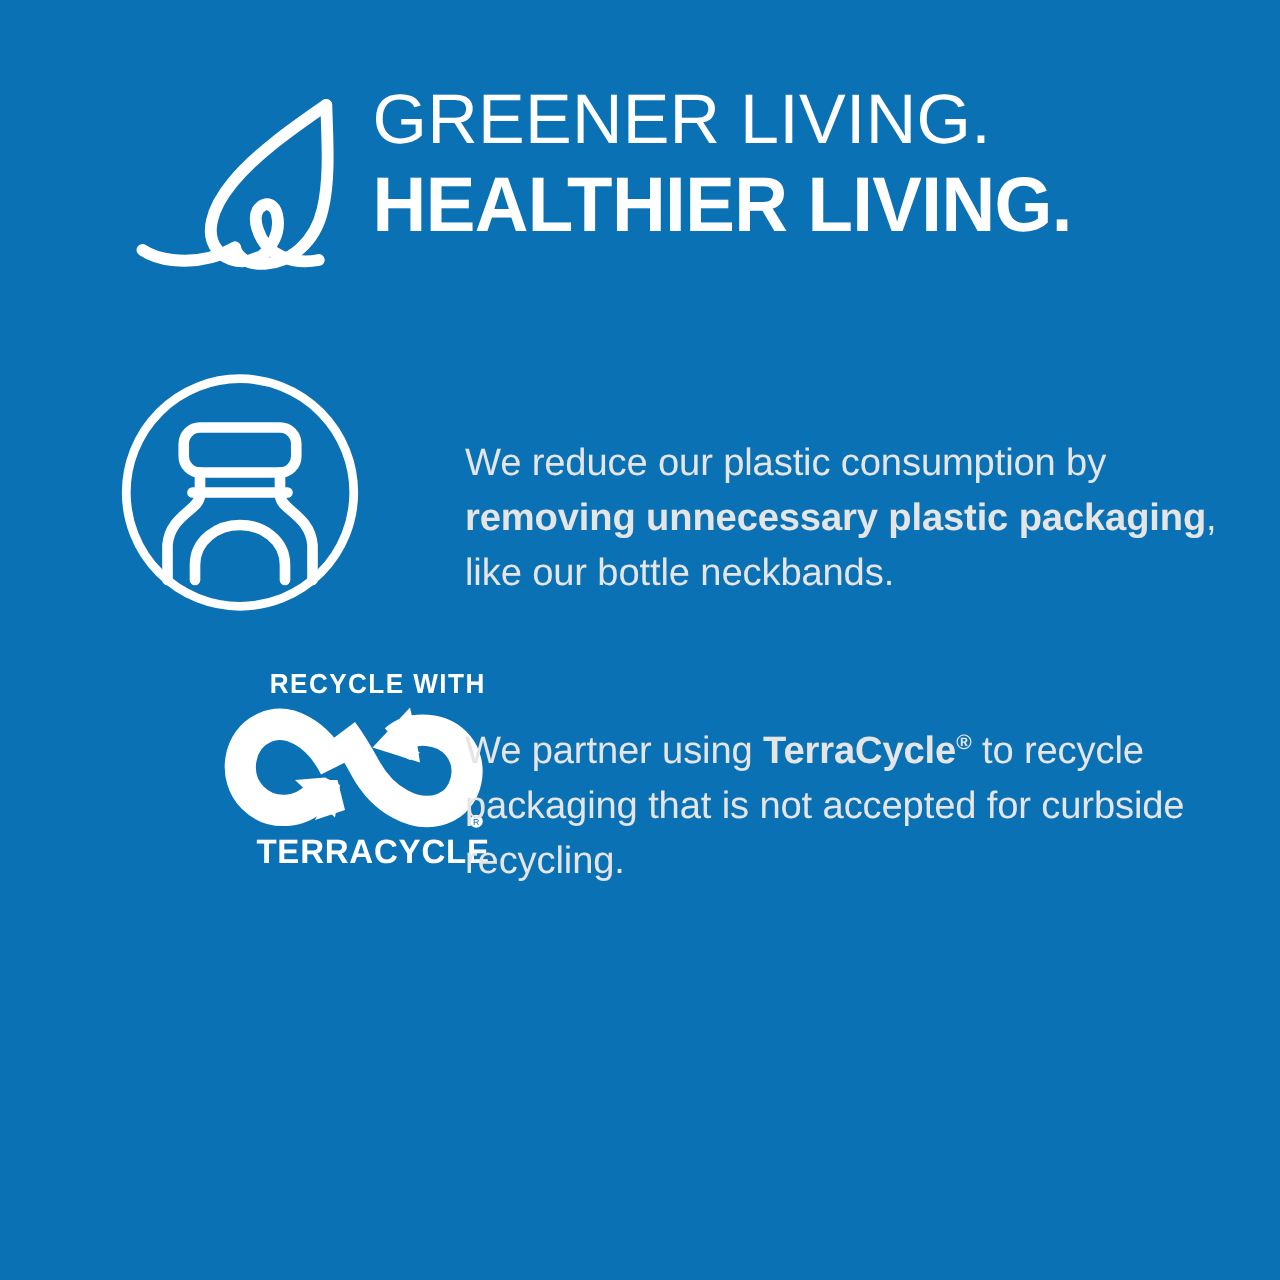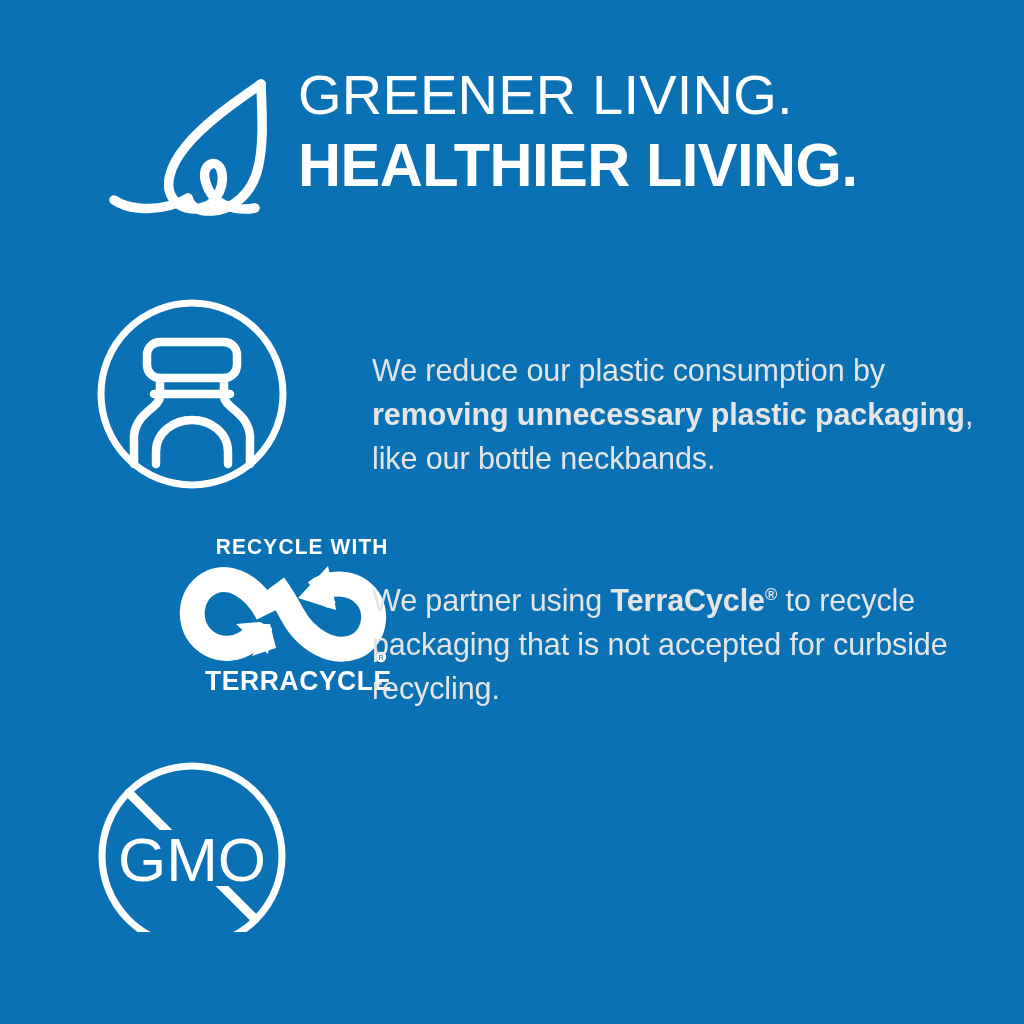--- a/index.html
+++ b/index.html
@@ -265,33 +265,16 @@
       </div>
     </div>
 
     <div class="row-text">
       <span>We partner using </span><b>TerraCycle</b><b><sup>®</sup></b><span> to recycle packaging that is not accepted for curbside recycling.</span>
     </div>
   </div>
 
   <div class="row" id="row-gmo">
 
-    <div class="row-icon">
-      <svg viewBox="0 0 206 208" width="206" height="208" aria-hidden="true">
-        <defs>
-          <mask id="gmo-mask">
-            <rect x="0" y="0" width="206" height="208" fill="#ffffff"></rect>
-
-            <rect x="22" y="78" width="162" height="56" rx="6" fill="#000000"></rect>
-          </mask>
-        </defs>
-
-        <circle cx="100" cy="104" r="90" fill="none" stroke="#ffffff" stroke-width="7"></circle>
-
-        <line x1="37" y1="41" x2="163" y2="167" stroke="#ffffff" stroke-width="9" stroke-linecap="round" mask="url(#gmo-mask)"></line>
-
-        <text x="100" y="129" font-family="Liberation Sans, sans-serif" font-size="62" font-weight="400" fill="#ffffff" text-anchor="middle">GMO</text>
-      </svg>
-    </div>
 
   </div>
 
 </div>
 
 </body></html>

